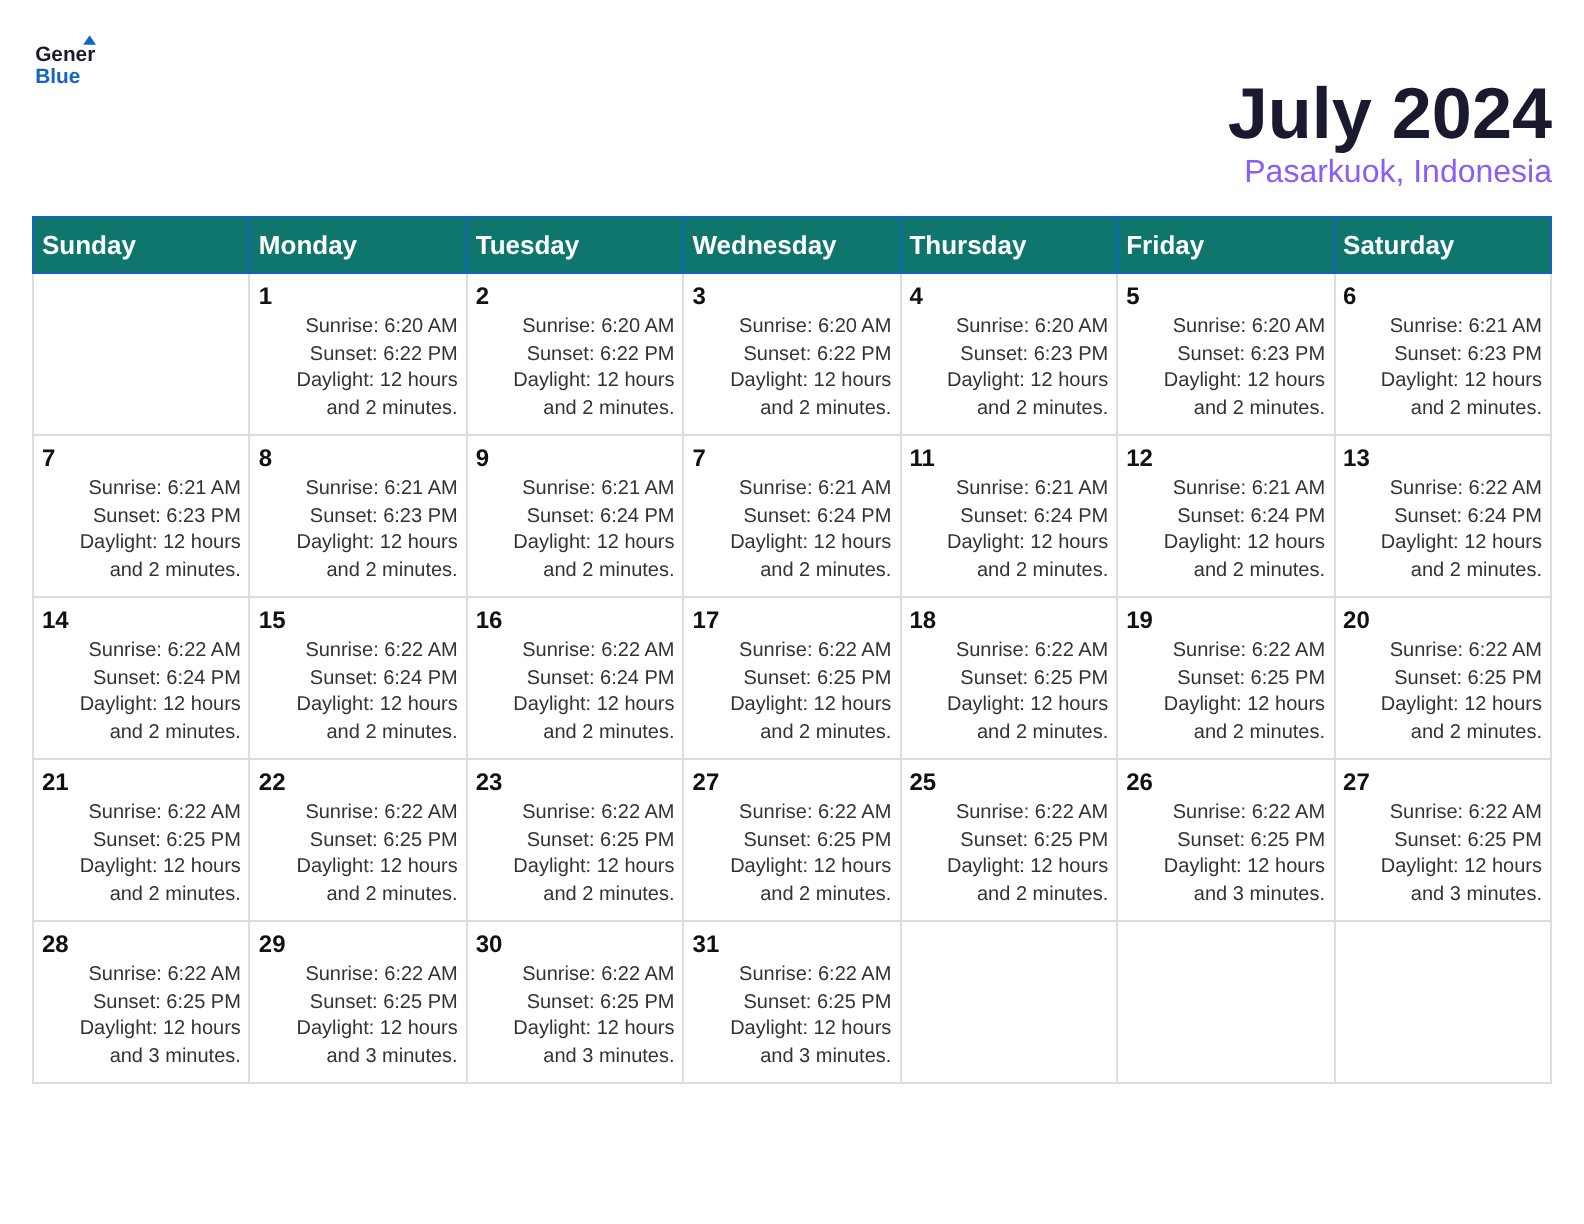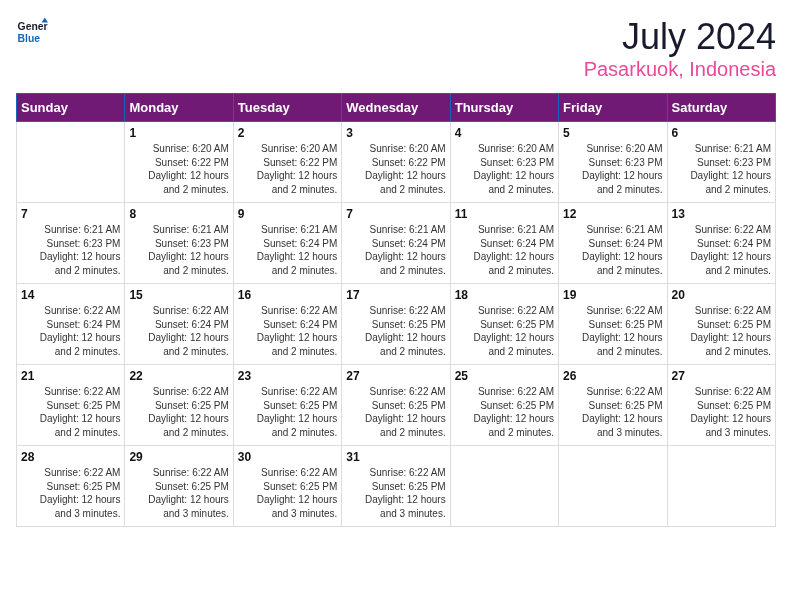--- a/index.html
+++ b/index.html
@@ -23,34 +23,35 @@
     }
     .logo-icon {
       width: 32px;
       height: 32px;
     }
     .title-area {
       text-align: right;
     }
     .month-title {
       font-size: 36px;
-      font-weight: normal;
+      font-weight: bold;
       color: #1a1a2e;
+      margin-top: 20px;
     }
     .location-title {
-      font-size: 20px;
-      color: #ec4899;
+      font-size: 16px;
+      color: #8b5cf6;
     }
     table {
       width: 100%;
       border-collapse: collapse;
       table-layout: fixed;
     }
     thead th {
-      background-color: #701a75;
+      background-color: #0f766e;
       color: #fff;
       font-size: 13px;
       font-weight: bold;
       padding: 6px 4px;
       text-align: left;
       border: 1px solid #1565c0;
     }
     tbody tr {
       border-bottom: 1px solid #ccc;
     }

